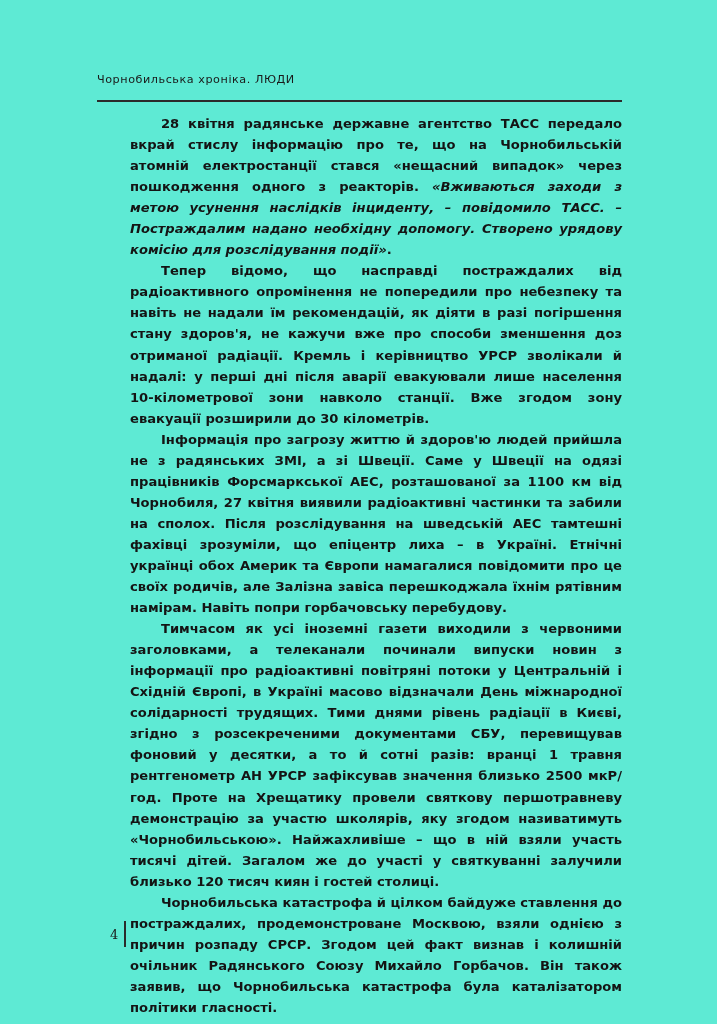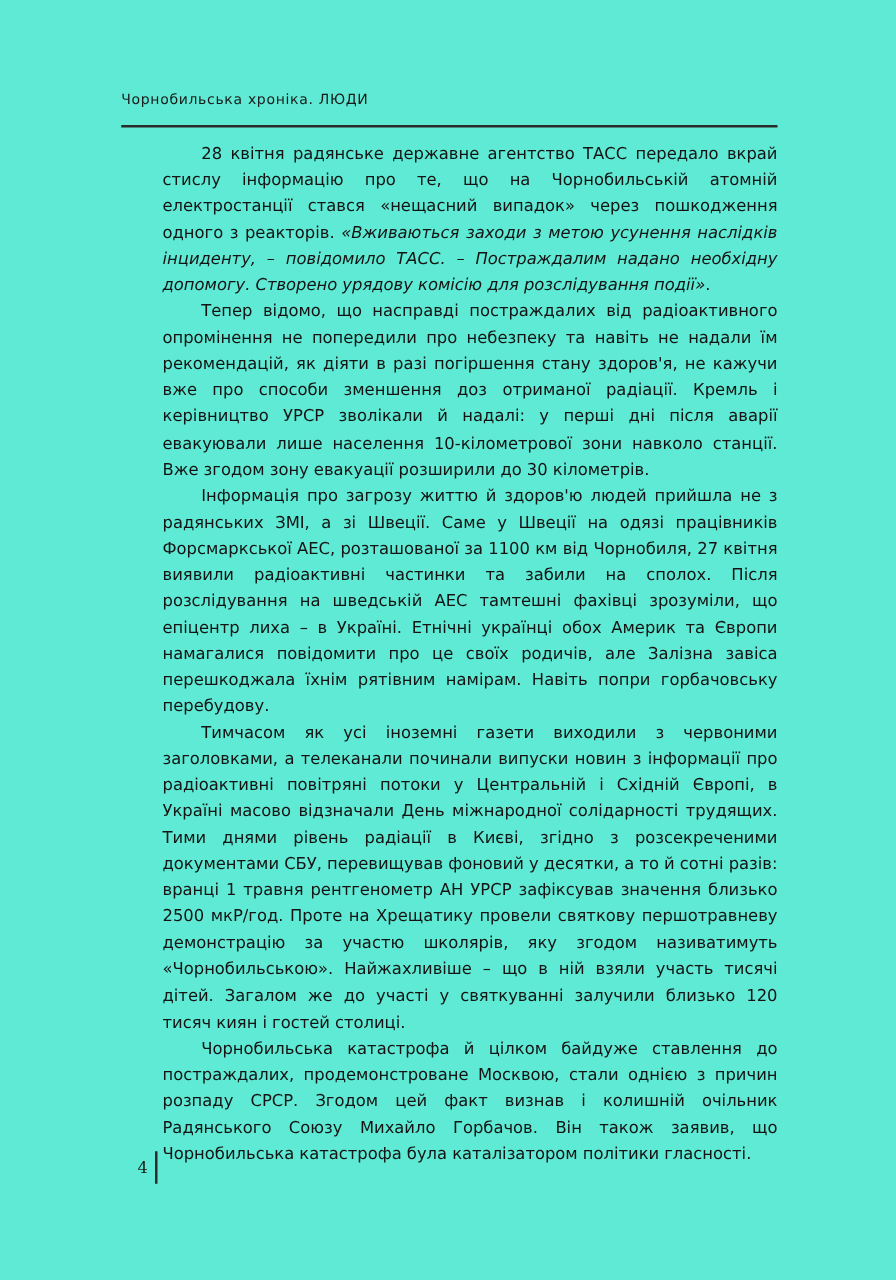--- a/index.html
+++ b/index.html
@@ -50,20 +50,21 @@
     height: 0;
     border-top: 2.1px solid #2b2b2b;
   }
 
   
   .text-block {
     position: absolute;
     left: 130px;
     top: 113px;
     width: 492px;
+    font-weight: bold;
   }
   .para {
     margin: 0;
     font-family: "DejaVu Sans", sans-serif;
     font-size: 13.1px;
     line-height: 21.05px;
     text-align: justify;
     text-justify: inter-word;
     text-indent: 31px;
     color: #141414;
@@ -108,21 +109,21 @@
     <div class="running-head-title">Чорнобильська хроніка. ЛЮДИ</div>
   </div>
 
   <div class="head-rule"></div>
 
   <div class="text-block">
     <p class="para"><span>28 квітня радянське державне агентство ТАСС передало вкрай стислу інформацію про те, що на Чорнобильській атомній електростанції стався </span><span>«нещасний випадок»</span><span> через пошкодження одного з реакторів. </span><i>«Вживаються заходи з метою усунення наслідків інциденту, – повідомило ТАСС. – Постраждалим надано необхідну допомогу. Створено урядову комісію для розслідування події»</i><span>.</span></p>
     <p class="para"><span>Тепер відомо, що насправді постраждалих від радіоактивного опромінення не попередили про небезпеку та навіть не надали їм рекомендацій, як діяти в разі погіршення стану здоров'я, не кажучи вже про способи зменшення доз отриманої радіації. Кремль і керівництво УРСР зволікали й надалі: у перші дні після аварії евакуювали лише населення 10-кілометрової зони навколо станції. Вже згодом зону евакуації розширили до 30 кілометрів.</span></p>
     <p class="para"><span>Інформація про загрозу життю й здоров'ю людей прийшла не з радянських ЗМІ, а зі Швеції. Саме у Швеції на одязі працівників Форсмаркської АЕС, розташованої за 1100 км від Чорнобиля, 27 квітня виявили радіоактивні частинки та забили на сполох. Після розслідування на шведській АЕС тамтешні фахівці зрозуміли, що епіцентр лиха – в Україні. Етнічні українці обох Америк та Європи намагалися повідомити про це своїх родичів, але Залізна завіса перешкоджала їхнім рятівним намірам. Навіть попри горбачовську перебудову.</span></p>
     <p class="para"><span>Тимчасом як усі іноземні газети виходили з червоними заголовками, а телеканали починали випуски новин з інформації про радіоактивні повітряні потоки у Центральній і Східній Європі, в Україні масово відзначали День міжнародної солідарності трудящих. Тими днями рівень радіації в Києві, згідно з розсекреченими документами СБУ, перевищував фоновий у десятки, а то й сотні разів: вранці 1 травня рентгенометр АН УРСР зафіксував значення близько 2500 мкР/год. Проте на Хрещатику провели святкову першотравневу демонстрацію за участю школярів, яку згодом називатимуть «Чорнобильською». Найжахливіше – що в ній взяли участь тисячі дітей. Загалом же до участі у святкуванні залучили близько 120 тисяч киян і гостей столиці.</span></p>
-    <p class="para"><span>Чорнобильська катастрофа й цілком байдуже ставлення до постраждалих, продемонстроване Москвою, стали однією з причин розпаду СРСР. Згодом цей факт визнав і колишній очільник Радянського Союзу Михайло Горбачов. Він також заявив, що Чорнобильська катастрофа була каталізатором політики гласності.</span></p>
+    <p class="para"><span>Чорнобильська катастрофа й цілком байдуже ставлення до постраждалих, продемонстроване Москвою, взяли однією з причин розпаду СРСР. Згодом цей факт визнав і колишній очільник Радянського Союзу Михайло Горбачов. Він також заявив, що Чорнобильська катастрофа була каталізатором політики гласності.</span></p>
   </div>
 
   <div class="folio">
     <span class="folio-number">4</span>
     <span class="folio-rule"></span>
   </div>
 
 </div>
 
 </body></html>

